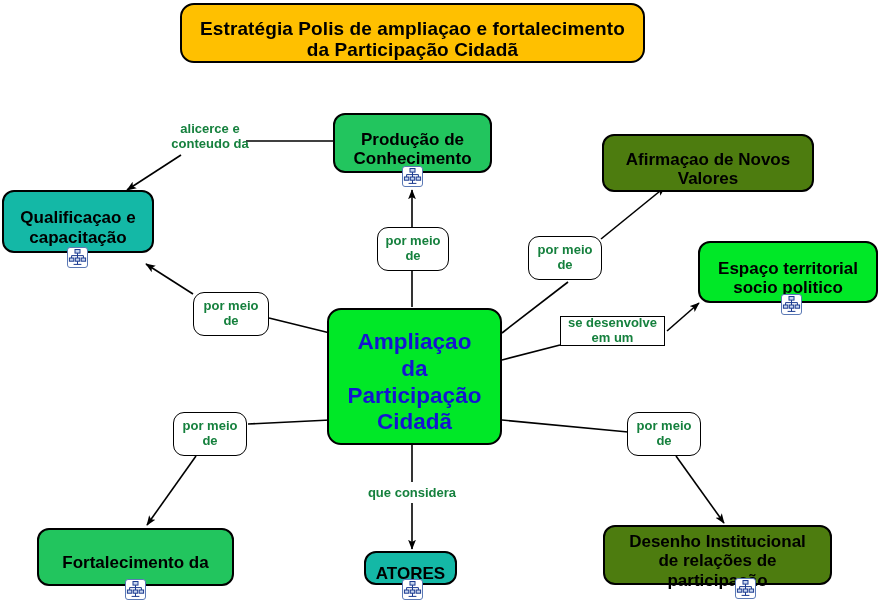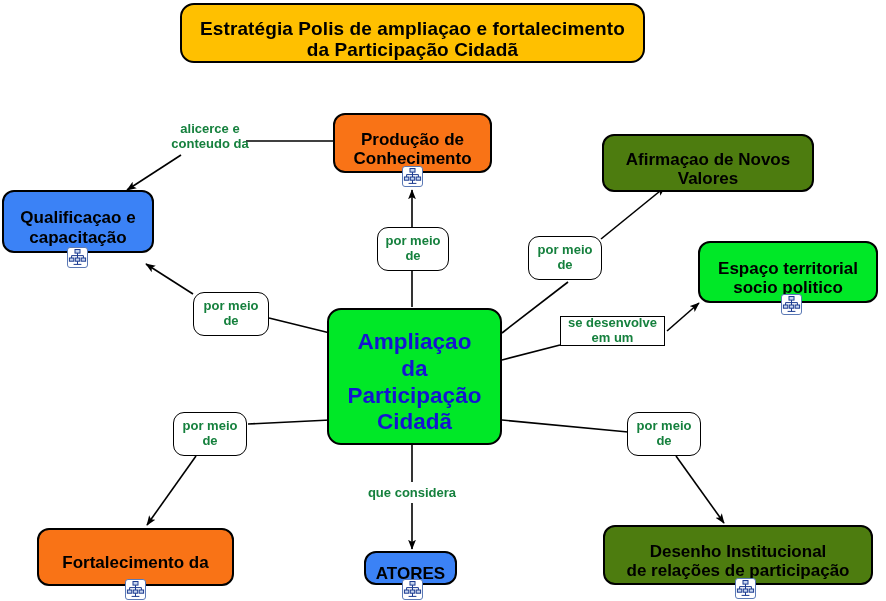--- a/index.html
+++ b/index.html
@@ -25,22 +25,22 @@
     font-size:19px;letter-spacing:.1px;
   }
   .subtitle-node{
     border:1.5px solid #000;border-radius:12px;background:#fff;
     font-weight:normal;font-size:12.5px;
   }
   .central{
     background:#00e827;color:#1414d2;font-size:22.5px;line-height:1.18;
     border-radius:14px;
   }
-  .cyan{background:#3b82f6;font-size:17px;}
-  .pink{background:#f97316;font-size:17px;}
+  .cyan{background:#14b8a6;font-size:17px;}
+  .pink{background:#22c55e;font-size:17px;}
   .yellow{background:#4d7c0f;font-size:17px;}
   .green{background:#00e827;font-size:17px;}
 
   
   .lbl{
     position:absolute;box-sizing:border-box;
     display:flex;align-items:center;justify-content:center;text-align:center;
     font-weight:bold;font-size:13px;line-height:1.15;color:#15803d;
     background:#fff;z-index:6;
   }
@@ -193,21 +193,21 @@
     <svg viewBox="0 0 19 19" xmlns="http://www.w3.org/2000/svg">
       <rect x="7" y="1.5" width="5" height="3.6" fill="#c8d6ef" stroke="#1a3a8f" stroke-width="1"></rect>
       <path d="M9.5,5.1 L9.5,7.6 M3.6,7.6 L15.4,7.6 M3.6,7.6 L3.6,10 M9.5,7.6 L9.5,10 M15.4,7.6 L15.4,10" stroke="#1a3a8f" stroke-width="1" fill="none"></path>
       <rect x="1.4" y="10" width="4.4" height="3.2" fill="#c8d6ef" stroke="#1a3a8f" stroke-width="1"></rect>
       <rect x="7.3" y="10" width="4.4" height="3.2" fill="#c8d6ef" stroke="#1a3a8f" stroke-width="1"></rect>
       <rect x="13.2" y="10" width="4.4" height="3.2" fill="#c8d6ef" stroke="#1a3a8f" stroke-width="1"></rect>
       <path d="M9.5,13.2 L9.5,16.4 M5.6,16.4 L13.4,16.4" stroke="#1a3a8f" stroke-width="1" fill="none"></path>
     </svg>
   </div>
 
-  <div class="node yellow" style="left:603px;top:525px;width:270px;height:60px;">
+  <div class="node yellow" style="left:603px;top:525px;width:229px;height:60px;">
     <span class="txt">
       <span>Desenho Institucional</span><br>
       <span>de relações de participação</span>
     </span>
   </div>
   <div class="cicon" style="left:735px;top:578px;">
     <svg viewBox="0 0 19 19" xmlns="http://www.w3.org/2000/svg">
       <rect x="7" y="1.5" width="5" height="3.6" fill="#c8d6ef" stroke="#1a3a8f" stroke-width="1"></rect>
       <path d="M9.5,5.1 L9.5,7.6 M3.6,7.6 L15.4,7.6 M3.6,7.6 L3.6,10 M9.5,7.6 L9.5,10 M15.4,7.6 L15.4,10" stroke="#1a3a8f" stroke-width="1" fill="none"></path>
       <rect x="1.4" y="10" width="4.4" height="3.2" fill="#c8d6ef" stroke="#1a3a8f" stroke-width="1"></rect>

